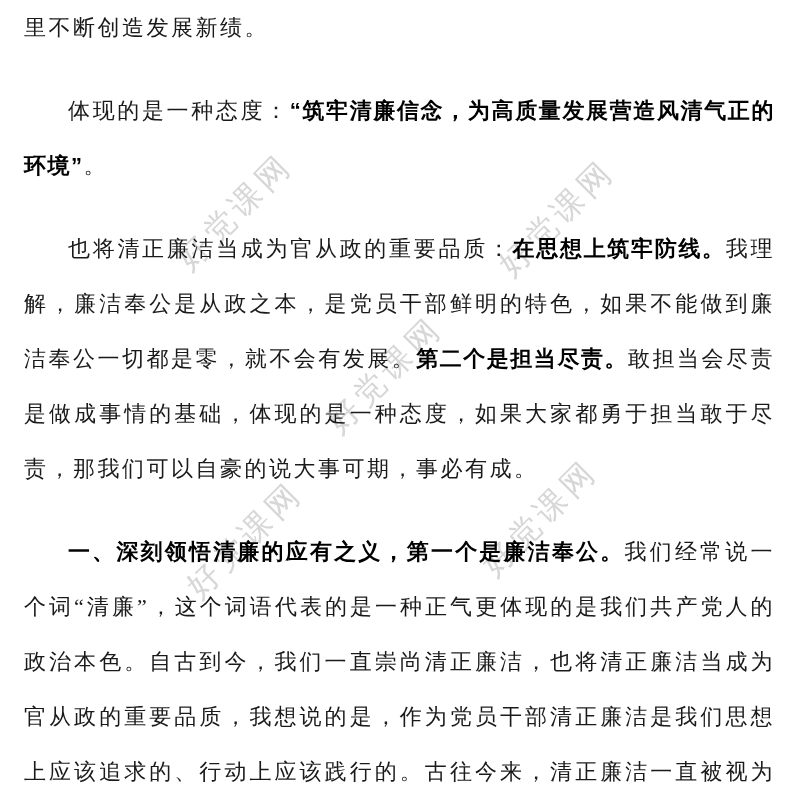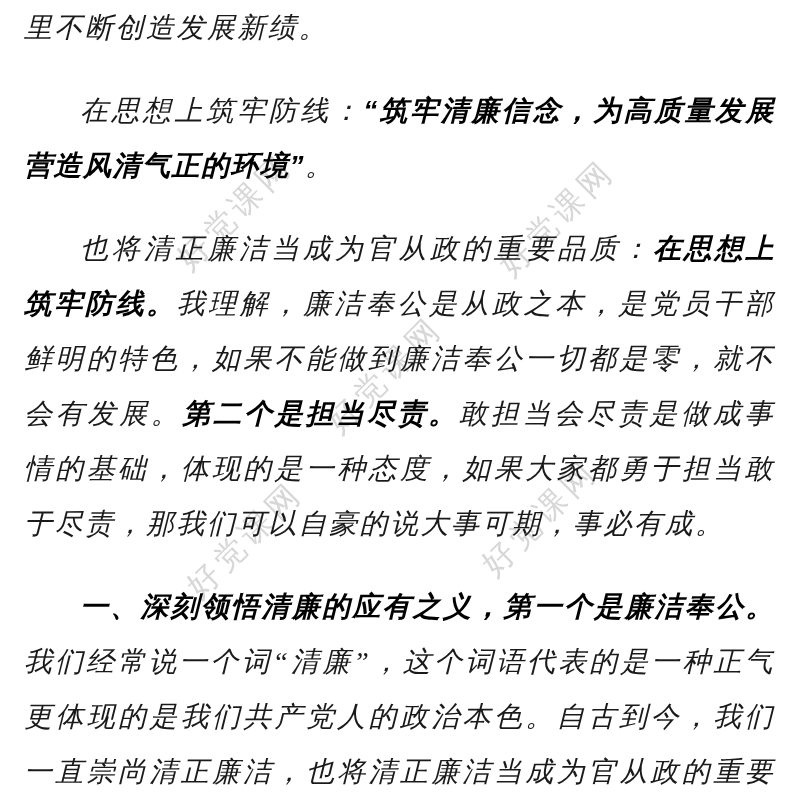--- a/index.html
+++ b/index.html
@@ -31,27 +31,26 @@
     font-family: "Liberation Sans", "DejaVu Sans", sans-serif;
     user-select: none;
   }
   
   .text-layer {
     position: relative;
     z-index: 1;
     padding: 0 25px 0 24px;
   }
   .para {
-    font-size: 28px;
+    font-size: 22px;
     line-height: 55px;
     letter-spacing: 2.5px;
     color: #1a1a1a;
     text-align: justify;
     margin-bottom: 28px;
-    font-style: italic;
   }
   .para.indent { text-indent: 2em; }
   .para .bold {
     font-weight: 700;
     color: #000000;
     font-family: "Liberation Sans", "DejaVu Sans", sans-serif;
     letter-spacing: 1.5px;
   }
 </style>
 </head>
@@ -64,20 +63,20 @@
     <div class="wm" style="left:557px; top:218px;">好党课网</div>
     <div class="wm" style="left:385px; top:375px;">好党课网</div>
     <div class="wm" style="left:245px; top:540px;">好党课网</div>
     <div class="wm" style="left:540px; top:518px;">好党课网</div>
   </div>
 
   <div class="text-layer">
 
     <p class="para"><span>里不断创造发展新绩。</span></p>
 
-    <p class="para indent"><span>在思想上筑牢防线：</span><span class="bold">“筑牢清廉信念，为高质量发展营造风清气正的环境”</span><span>。</span></p>
+    <p class="para indent"><span>体现的是一种态度：</span><span class="bold">“筑牢清廉信念，为高质量发展营造风清气正的环境”</span><span>。</span></p>
 
     <p class="para indent"><span>也将清正廉洁当成为官从政的重要品质：</span><span class="bold">在思想上筑牢防线。</span><span>我理解，廉洁奉公是从政之本，是党员干部鲜明的特色，如果不能做到廉洁奉公一切都是零，就不会有发展。</span><span class="bold">第二个是担当尽责。</span><span>敢担当会尽责是做成事情的基础，体现的是一种态度，如果大家都勇于担当敢于尽责，那我们可以自豪的说大事可期，事必有成。</span></p>
 
     <p class="para indent"><span class="bold">一、深刻领悟清廉的应有之义，第一个是廉洁奉公。</span><span>我们经常说一个词“清廉”，这个词语代表的是一种正气更体现的是我们共产党人的政治本色。自古到今，我们一直崇尚清正廉洁，也将清正廉洁当成为官从政的重要品质，我想说的是，作为党员干部清正廉洁是我们思想上应该追求的、行动上应该践行的。古往今来，清正廉洁一直被视为从政为官的重要品质。从古至今，</span></p>
 
   </div>
 </div>
 
 </body></html>

